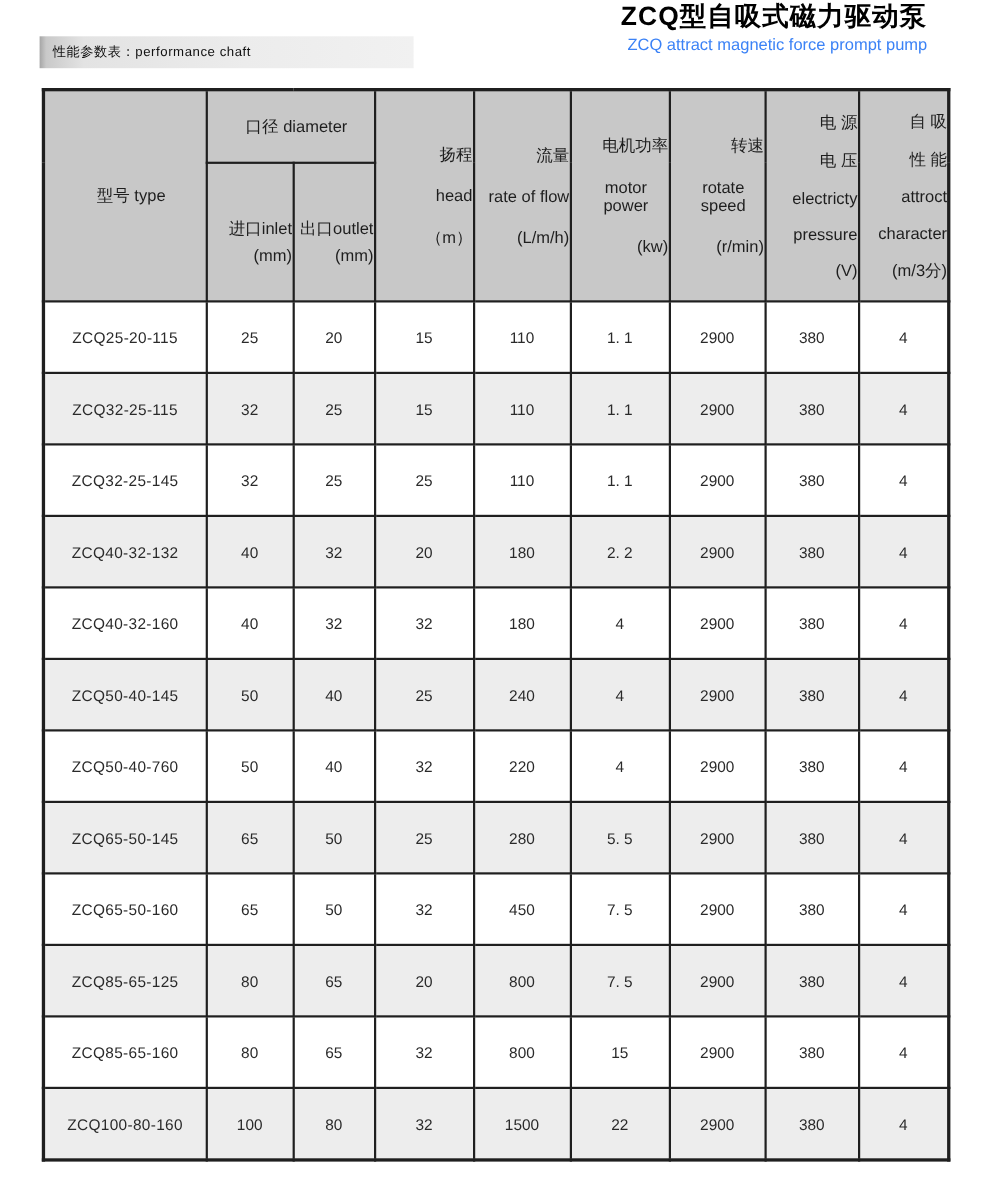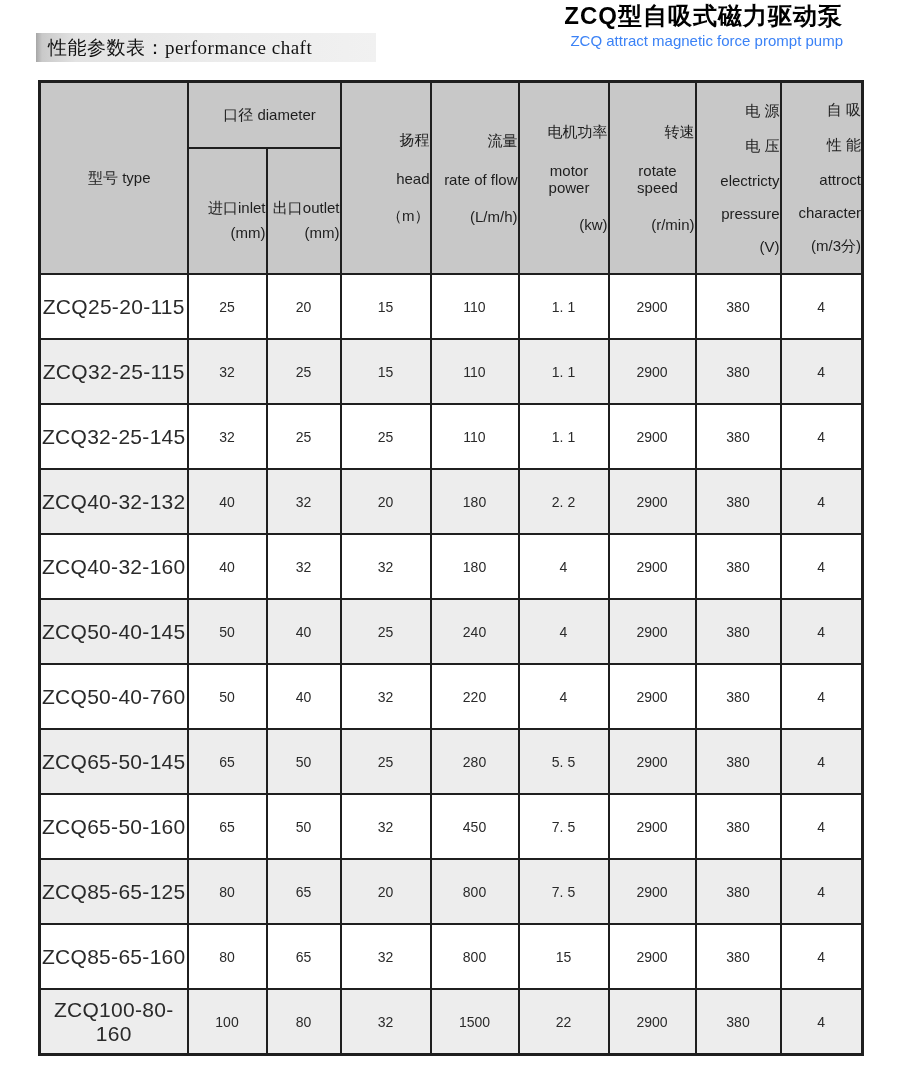--- a/index.html
+++ b/index.html
@@ -8,37 +8,37 @@
 
   
   .titles{position:absolute;top:1px;right:57px;text-align:right;}
   .title-cn{font-size:24px;font-weight:bold;letter-spacing:1px;color:#000000;line-height:30px;}
   .title-en{font-size:15px;font-weight:normal;color:#3b82f6;line-height:18px;margin-top:1px;}
 
   
   .section-bar{position:absolute;left:36px;top:33px;width:328px;height:29px;
     background:linear-gradient(to right,#a6a6a6 0px,#c9c9c9 6px,#e3e3e3 40px,#ececec 55%,#f1f1f1 100%);
     display:flex;align-items:center;padding-left:12px;}
-  .section-label{font-size:19px;color:#111;letter-spacing:0.5px;font-family:Liberation Serif, serif;}
+  .section-label{font-size:12px;color:#111;letter-spacing:0.5px;}
 
   
   .table-wrap{position:absolute;left:38px;top:80px;}
   table.spec{border-collapse:collapse;table-layout:fixed;width:823px;
     border:3px solid #1f1f1f;}
   table.spec th,table.spec td{border:2px solid #1f1f1f;padding:0;text-align:center;
     vertical-align:middle;font-weight:normal;}
   thead th{background:#c8c8c8;font-size:15px;color:#1e1e1e;}
   tr.hrow1 th{height:64px;padding-left:11px;}
   tr.hrow2 th{height:124px;}
   .hlines{display:flex;flex-direction:column;align-items:flex-end;justify-content:center;height:100%;}
   .hlines.g2{gap:6px;margin-top:17px;}
   .hlines.g3{gap:20px;}
   .hlines.g5{gap:16px;}
   tbody td{height:63px;font-size:14px;color:#2a2a2a;background:#ffffff;}
-  tbody td.model{font-size:21px;letter-spacing:0.3px;}
+  tbody td.model{font-size:14px;letter-spacing:0.3px;}
   tbody tr:nth-child(even) td{background:#ededed;}
 
   
   col.c-model{width:148px;} col.c-inlet{width:79px;} col.c-outlet{width:74px;}
   col.c-head{width:90px;} col.c-flow{width:88px;} col.c-motor{width:90px;}
   col.c-speed{width:87px;} col.c-volt{width:85px;} col.c-attr{width:82px;}
 </style>
 </head>
 <body>
 

